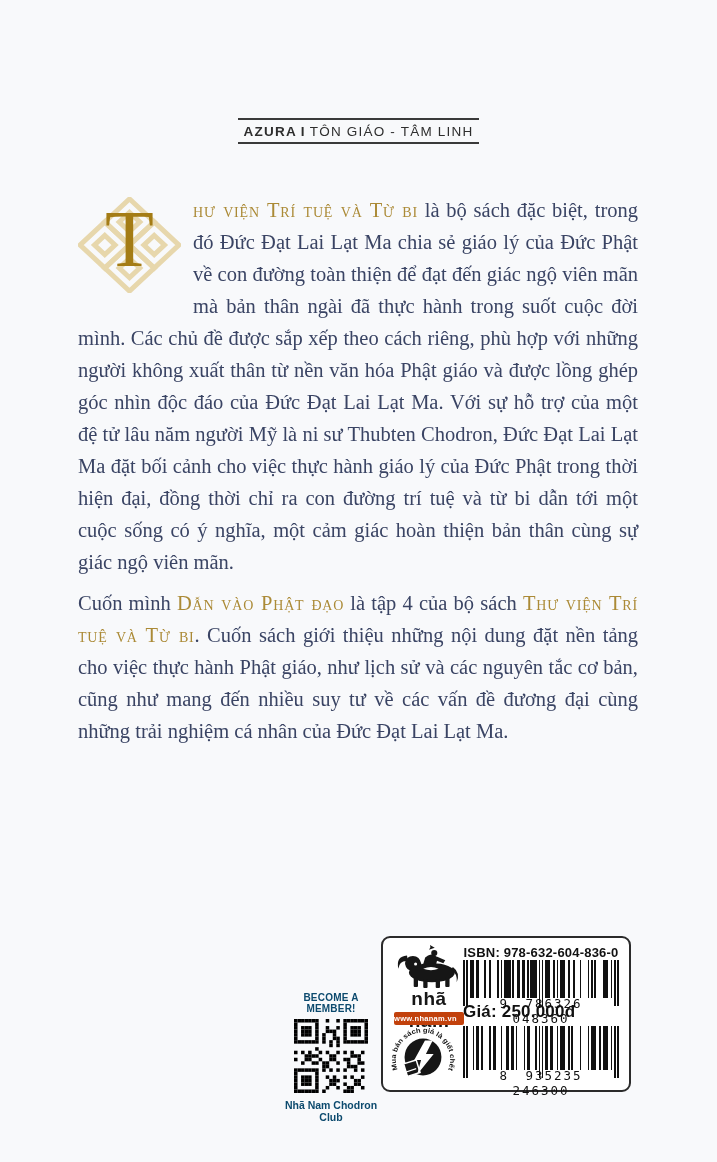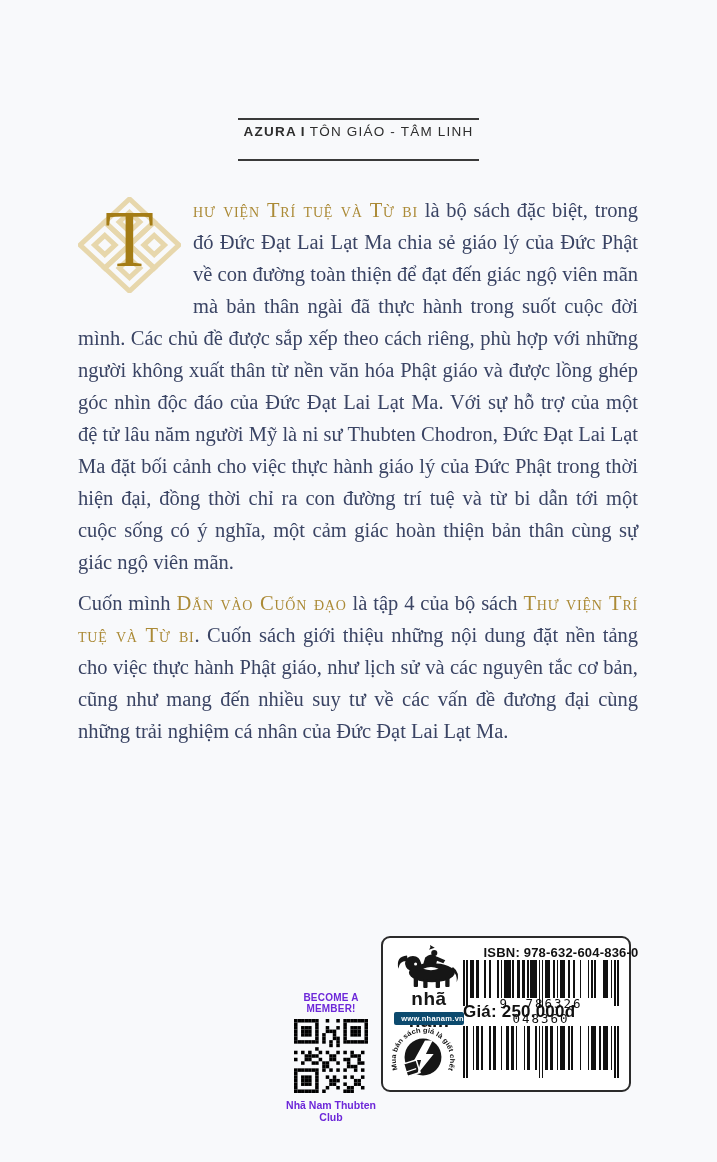--- a/index.html
+++ b/index.html
@@ -10,51 +10,51 @@
     --page-bg:#f8f9fb;
   }
   *{box-sizing:border-box;}
   html,body{margin:0;padding:0;background:var(--page-bg);}
   .cover{position:relative;width:717px;height:1162px;background:var(--page-bg);overflow:hidden;margin:0 auto;
          font-family:"Liberation Serif",serif;color:var(--text-navy);}
 
   
   .header-wrap{position:absolute;top:118px;left:0;width:100%;text-align:center;}
   .category-header{display:inline-block;border-top:2px solid #3a3a3a;border-bottom:2px solid #3a3a3a;
-    padding:4px 6px 20px;font-family:"Liberation Sans",sans-serif;font-size:13.5px;letter-spacing:1.2px;color:#2e2e2e;}
+    padding:4px 6px 3px;font-family:"Liberation Sans",sans-serif;font-size:13.5px;letter-spacing:1.2px;color:#2e2e2e;}
   .category-header .brand{font-weight:700;}
   .category-header .divider{font-weight:700;margin:0 4px;}
 
   
   .back-text{position:absolute;left:78px;top:194px;width:560px;font-size:20.5px;line-height:32px;text-align:justify;}
   .back-text p{margin:0;}
   .back-text p + p{margin-top:9px;}
   .sc{font-variant:small-caps;color:var(--accent-gold);letter-spacing:0.8px;}
   .dropcap-wrap{float:left;width:103px;height:96px;margin:3px 12px 0 0;position:relative;}
   .dropcap-wrap svg{position:absolute;inset:0;width:100%;height:100%;}
   .dropcap-letter{position:absolute;left:0;top:50%;width:100%;transform:translateY(-57%);
     text-align:center;font-size:80px;line-height:1;color:var(--dropcap-gold);font-family:"Liberation Serif",serif;}
 
   
   .membership{position:absolute;left:281px;top:992px;width:100px;text-align:center;
-    font-family:"Liberation Sans",sans-serif;color:#6d28d9;}
+    font-family:"Liberation Sans",sans-serif;color:#0c4a6e;}
   .membership .m-title{font-size:10px;font-weight:800;letter-spacing:0.2px;}
   .membership svg{display:block;margin:5px auto 6px;width:74px;height:74px;}
   .membership .m-caption{font-size:10.5px;font-weight:700;}
 
   
   .barcode-panel{position:absolute;left:381px;top:936px;width:250px;height:156px;background:#ffffff;
     border:2px solid #2b2b2b;border-radius:9px;font-family:"Liberation Sans",sans-serif;color:#111;}
   .bp-logo{position:absolute;left:10px;top:6px;width:72px;height:44px;}
   .bp-publisher{position:absolute;left:8px;top:50px;width:76px;text-align:center;
     font-size:19px;font-weight:800;letter-spacing:0.5px;color:#161616;}
-  .bp-site{position:absolute;left:11px;top:74px;width:70px;height:13px;background:#0c4a6e;border-radius:2px;
-    color:#fff;font-size:7.5px;font-weight:700;letter-spacing:0.3px;text-align:right;line-height:13px;}
+  .bp-site{position:absolute;left:11px;top:74px;width:70px;height:13px;background:#c2410c;border-radius:2px;
+    color:#fff;font-size:7.5px;font-weight:700;letter-spacing:0.3px;text-align:left;line-height:13px;}
   .bp-isbn{position:absolute;left:78px;top:7px;width:160px;text-align:center;
-    font-size:13px;font-weight:700;letter-spacing:0.2px;white-space:nowrap;margin-left:20px;}
+    font-size:13px;font-weight:700;letter-spacing:0.2px;white-space:nowrap;}
   .ean-wrap{position:absolute;left:80px;width:156px;}
   .ean-top{top:22px;height:52px;}
   .ean-bottom{top:88px;height:64px;}
   .ean-wrap svg{position:absolute;left:0;top:0;width:100%;fill:#111;shape-rendering:crispEdges;}
   .ean-top svg{height:46px;}
   .ean-bottom svg{height:52px;}
   .ean-digits{position:absolute;left:0;width:100%;text-align:center;background:transparent;
     font-family:"DejaVu Sans Mono",monospace;font-size:12.5px;letter-spacing:2px;word-spacing:7px;color:#111;}
   .ean-top .ean-digits{top:36px;}
   .ean-bottom .ean-digits{top:42px;}
@@ -87,21 +87,21 @@
             <path d="M26 26 L50 50 L26 74 L2 50 Z"></path>
               <path d="M26 40 L36 50 L26 60 L16 50 Z"></path>
             <path d="M74 26 L98 50 L74 74 L50 50 Z"></path>
               <path d="M74 40 L84 50 L74 60 L64 50 Z"></path>
           </g>
         </svg>
         <span class="dropcap-letter">T</span>
       </span><span class="sc">hư viện Trí tuệ và Từ bi</span><span> là bộ sách đặc biệt, trong đó Đức Đạt Lai Lạt Ma chia sẻ giáo lý của Đức Phật về con đường toàn thiện để đạt đến giác ngộ viên mãn mà bản thân ngài đã thực hành trong suốt cuộc đời mình. Các chủ đề được sắp xếp theo cách riêng, phù hợp với những người không xuất thân từ nền văn hóa Phật giáo và được lồng ghép góc nhìn độc đáo của Đức Đạt Lai Lạt Ma. Với sự hỗ trợ của một đệ tử lâu năm người Mỹ là ni sư Thubten Chodron, Đức Đạt Lai Lạt Ma đặt bối cảnh cho việc thực hành giáo lý của Đức Phật trong thời hiện đại, đồng thời chỉ ra con đường trí tuệ và từ bi dẫn tới một cuộc sống có ý nghĩa, một cảm giác hoàn thiện bản thân cùng sự giác ngộ viên mãn.</span>
     </p>
     <p>
-      <span>Cuốn mình </span><span class="sc">Dẫn vào Cuốn đạo</span><span> là tập 4 của bộ sách </span><span class="sc">Thư viện Trí tuệ và Từ bi</span><span>. Cuốn sách giới thiệu những nội dung đặt nền tảng cho việc thực hành Phật giáo, như lịch sử và các nguyên tắc cơ bản, cũng như mang đến nhiều suy tư về các vấn đề đương đại cùng những trải nghiệm cá nhân của Đức Đạt Lai Lạt Ma.</span>
+      <span>Cuốn mình </span><span class="sc">Dẫn vào Phật đạo</span><span> là tập 4 của bộ sách </span><span class="sc">Thư viện Trí tuệ và Từ bi</span><span>. Cuốn sách giới thiệu những nội dung đặt nền tảng cho việc thực hành Phật giáo, như lịch sử và các nguyên tắc cơ bản, cũng như mang đến nhiều suy tư về các vấn đề đương đại cùng những trải nghiệm cá nhân của Đức Đạt Lai Lạt Ma.</span>
     </p>
   </div>
 
   <div class="membership">
     <div class="m-title">BECOME A MEMBER!</div>
     <svg class="qr" viewBox="0 0 21 21">
         <rect x="0" y="0" width="1" height="1"></rect>
         <rect x="1" y="0" width="1" height="1"></rect>
         <rect x="2" y="0" width="1" height="1"></rect>
         <rect x="3" y="0" width="1" height="1"></rect>
@@ -283,21 +283,21 @@
         <rect x="2" y="20" width="1" height="1"></rect>
         <rect x="3" y="20" width="1" height="1"></rect>
         <rect x="4" y="20" width="1" height="1"></rect>
         <rect x="5" y="20" width="1" height="1"></rect>
         <rect x="6" y="20" width="1" height="1"></rect>
         <rect x="8" y="20" width="1" height="1"></rect>
         <rect x="14" y="20" width="1" height="1"></rect>
         <rect x="15" y="20" width="1" height="1"></rect>
         <rect x="16" y="20" width="1" height="1"></rect>
       </svg>
-    <div class="m-caption">Nhã Nam Thubten Club</div>
+    <div class="m-caption">Nhã Nam Chodron Club</div>
   </div>
 
   <div class="barcode-panel">
 
     <svg class="bp-logo" viewBox="0 0 72 46">
       <g fill="#161616">
         <path d="M37 1 l5 3 -6 2 1.5 -2.5 z"></path>
         <circle cx="41.5" cy="9.5" r="3.2"></circle>
         <path d="M35 12 q7 -3 10 3 l-2 8 q-8 3 -13 -2 l2 -7 z"></path>
         <path d="M44 13 l9 4 -2 3 -8 -3 z"></path>
@@ -397,16 +397,17 @@
           <rect x="66" y="0" width="1" height="44"></rect>
           <rect x="71" y="0" width="1" height="44"></rect>
           <rect x="76" y="0" width="1" height="44"></rect>
           <rect x="78" y="0" width="3" height="44"></rect>
           <rect x="83" y="0" width="1" height="44"></rect>
           <rect x="85" y="0" width="3" height="44"></rect>
           <rect x="90" y="0" width="1" height="44"></rect>
           <rect x="92" y="0" width="1" height="52"></rect>
           <rect x="94" y="0" width="1" height="52"></rect>
         </svg>
+      <div class="ean-digits">8 935235 246300</div>
     </div>
   </div>
 
 </div>
 
 </body></html>

